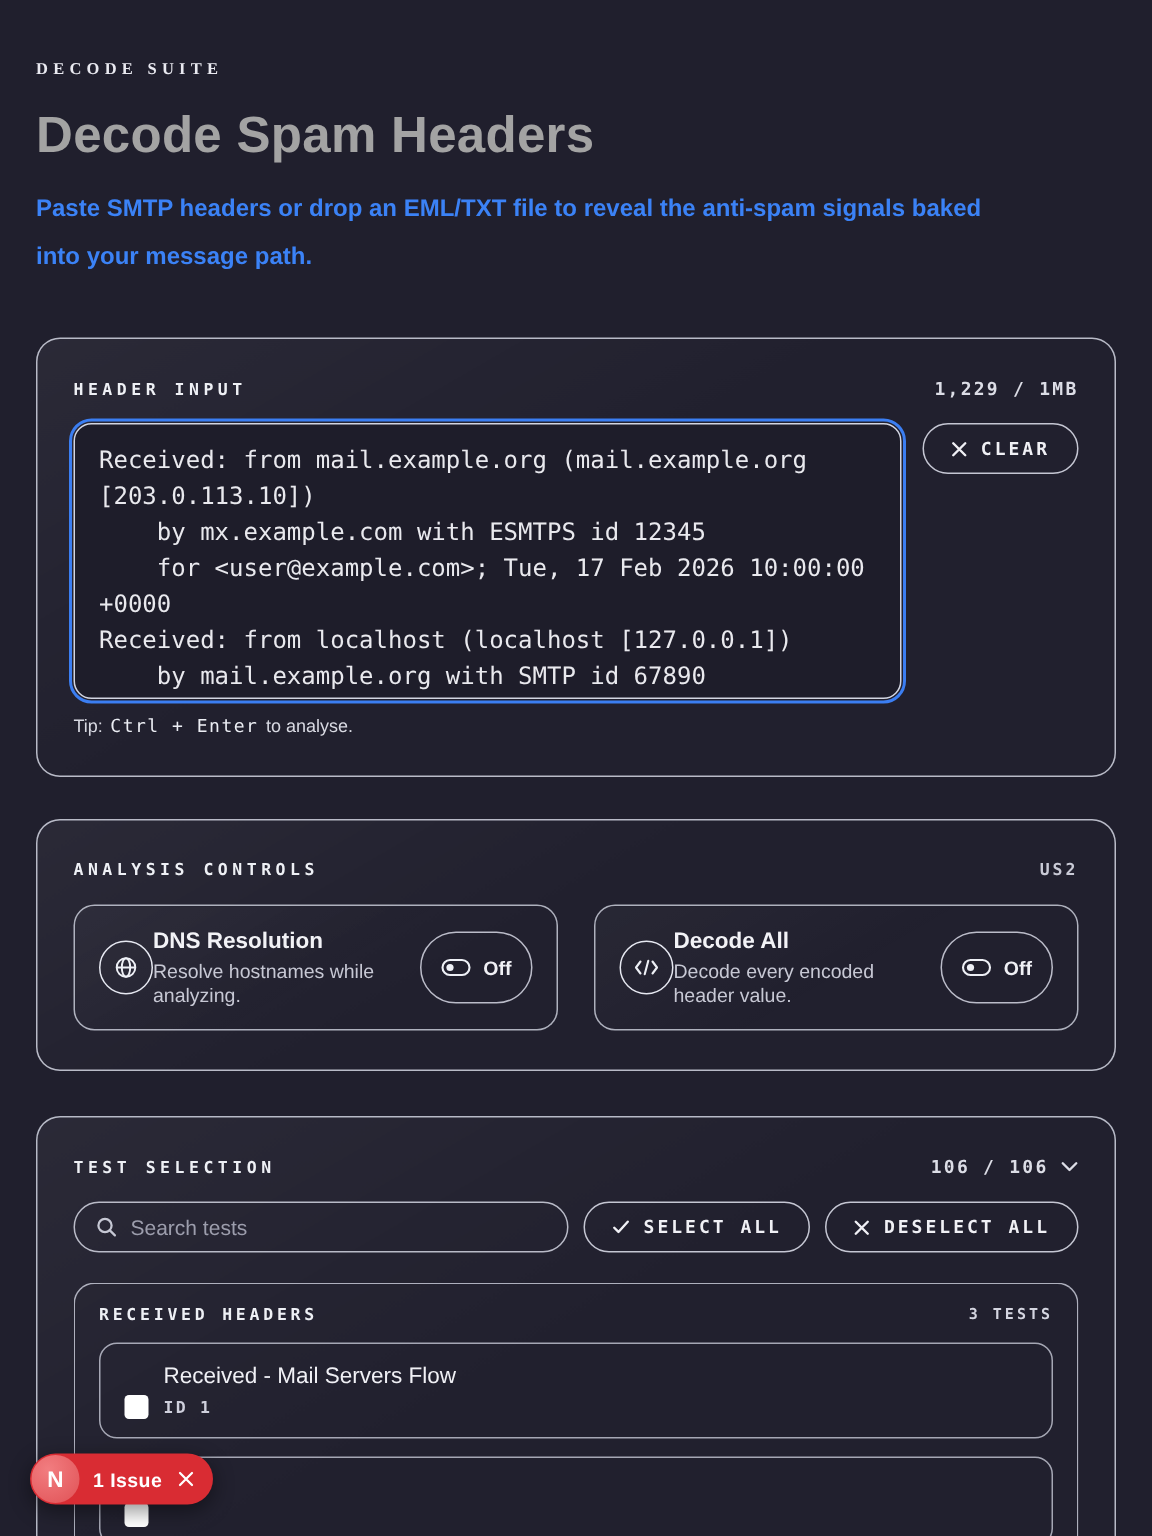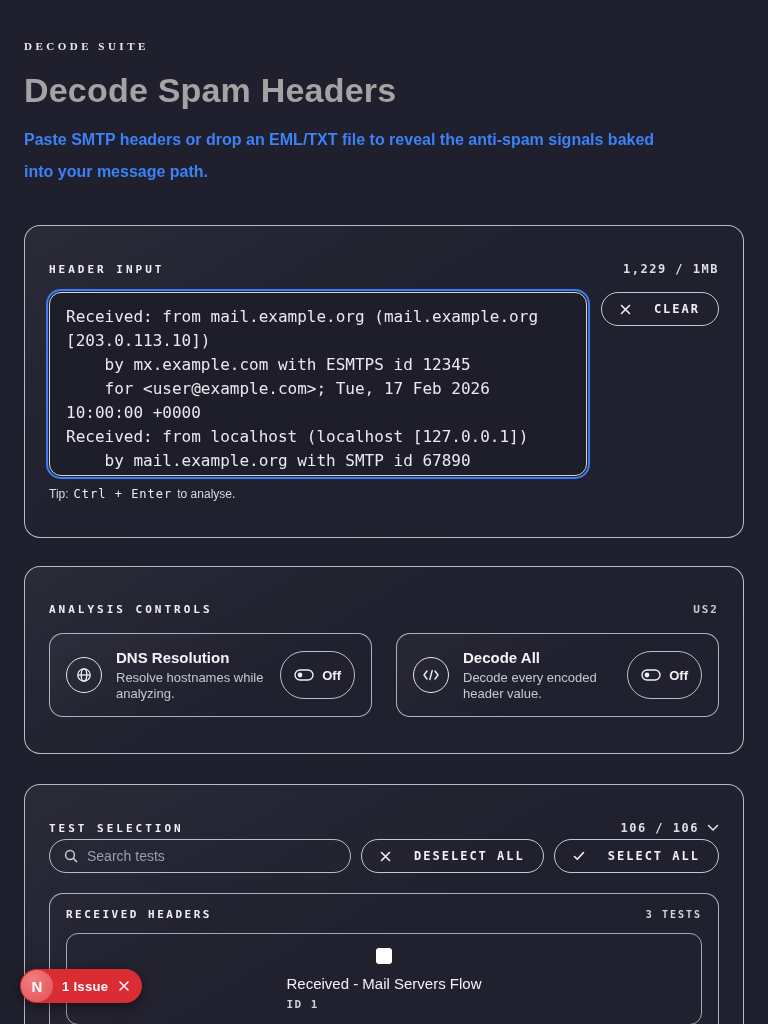--- a/index.html
+++ b/index.html
@@ -16,21 +16,21 @@
     font-family:Liberation Serif, serif;
     font-size:11px; font-weight:700; letter-spacing:3.5px; color:#e9e9f0;
   }
   h1.title { margin-top:18px; font-size:34px; font-weight:700; letter-spacing:.2px; color:#a3a3a3; line-height:40px; }
   p.subtitle { margin-top:14px; font-size:16px; line-height:32px; color:#3b82f6; max-width:660px;font-weight:bold; }
 
   .card {
     border:1px solid rgba(222,225,238,.8);
     border-radius:16px;
     background:linear-gradient(150deg, rgba(255,255,255,.045) 0%, rgba(255,255,255,0) 45%), #21202e;
-    padding:36px 24px;
+    padding:26px 24px;
   }
   .card-1 { margin-top:37px; }
   .card-2 { margin-top:28px; }
   .card-3 { margin-top:30px; border-bottom:none; border-radius:16px 16px 0 0; padding-bottom:0; }
 
   .card-head { display:flex; align-items:center; justify-content:space-between; }
   .card-label {
     font-family:"DejaVu Sans Mono", monospace;
     font-size:11px; font-weight:700; letter-spacing:3px; color:#eef0f5;
   }
@@ -51,35 +51,35 @@
     font-size:16px; line-height:24px;
     padding:12px 16px;
     border:1.5px solid #d3d6e2;
     border-radius:12px;
     outline:2px solid #3b7ef2;
     outline-offset:1px;
     overflow:hidden;
     white-space:pre-wrap; word-break:normal;
   }
   .pill-btn {
-    display:inline-flex; align-items:center; gap:23px;
+    display:inline-flex; align-items:center; gap:9px;
     height:34px; padding:0 18px;
     border:1px solid rgba(226,228,240,.85); border-radius:999px;
     background:transparent; color:#f0f0f5;
     font-family:"DejaVu Sans Mono", monospace;
     font-size:12px; font-weight:700; letter-spacing:2px;
     cursor:pointer; white-space:nowrap;
   }
   .tip-line { margin-top:11px; font-size:12px; color:#d8d9e2; display:flex; align-items:baseline; gap:5px; }
   .tip-kbd { font-family:"DejaVu Sans Mono", monospace; font-size:12px; letter-spacing:1px; color:#eceef4; }
 
   
   .options-row { display:flex; gap:24px; margin-top:17px; }
   .option-card {
-    flex:1; display:flex; align-items:center; gap:14px;
+    flex:1; display:flex; align-items:center; gap:0;
     border:1px solid rgba(222,225,238,.75); border-radius:14px;
     padding:14px 16px; min-height:82px;
     background:linear-gradient(150deg, rgba(255,255,255,.035), rgba(255,255,255,0) 55%);
   }
   .option-icon {
     width:36px; height:36px; flex:0 0 36px; border-radius:50%;
     border:1.5px solid #e6e8f1; display:flex; align-items:center; justify-content:center;
     color:#eef0f6;
   }
   .option-text { flex:1; min-width:0; }
@@ -87,21 +87,21 @@
   .option-desc { font-size:13px; line-height:16px; color:#c7c8d4; margin-top:3px; max-width:170px; }
   .toggle-btn {
     display:inline-flex; align-items:center; gap:8px;
     height:48px; padding:0 13px;
     border:1px solid rgba(226,228,240,.8); border-radius:999px;
     background:transparent; color:#f0f0f5; font-size:13px; font-weight:700;
     cursor:pointer; white-space:nowrap;
   }
 
   
-  .controls-row { display:flex; gap:10px; margin-top:4px; }
+  .controls-row { display:flex; gap:10px; margin-top:16px; }
   .search-wrap {
     flex:1; display:flex; align-items:center; gap:9px;
     border:1px solid rgba(222,225,238,.8); border-radius:999px;
     height:34px; padding:0 14px; background:transparent;
   }
   .search-wrap input {
     flex:1; background:transparent; border:none; outline:none;
     color:#eceef4; font-size:14px; font-family:"Liberation Sans", sans-serif;
   }
   .search-wrap input::placeholder { color:#9c9dac; }
@@ -113,22 +113,22 @@
     border-radius:14px 14px 0 0;
     padding:14px 16px 16px;
   }
   .group-head { display:flex; align-items:center; justify-content:space-between; }
   .group-label { font-family:"DejaVu Sans Mono", monospace; font-size:11px; font-weight:700; letter-spacing:2.5px; color:#eef0f5; }
   .group-count { font-family:"DejaVu Sans Mono", monospace; font-size:10px; font-weight:700; letter-spacing:2px; color:#d4d5e0; }
 
   .test-item {
     margin-top:12px;
     border:1px solid rgba(222,225,238,.7); border-radius:12px;
-    padding:12px 16px; display:flex; gap:10px; align-items:center;
-    min-height:60px; cursor:pointer;flex-direction:column;
+    padding:12px 16px; display:flex; gap:10px; align-items:flex-end;
+    min-height:60px; cursor:pointer;
   }
   .test-item:first-of-type { margin-top:14px; }
   .checkbox {
     width:16px; height:16px; flex:0 0 16px; margin-top:2px;
     background:#ffffff; border-radius:3px;
   }
   .test-title { font-size:15px; font-weight:400; color:#f0f0f5; line-height:20px; }
   .test-id {
     display:block; margin-top:4px; min-height:14px;
     font-family:"DejaVu Sans Mono", monospace;
@@ -267,33 +267,33 @@
         <span>
           <svg width="14" height="14" viewBox="0 0 14 14" fill="none" stroke="#c6c8d4" stroke-width="1.5" stroke-linecap="round">
             <circle cx="6" cy="6" r="4.4"></circle>
             <path d="M9.4 9.4 L12.6 12.6"></path>
           </svg>
         </span>
         <input type="text" placeholder="Search tests" style="">
       </div>
       <button class="pill-btn">
         <span>
+          <svg width="12" height="10" viewBox="0 0 12 10" fill="none" stroke="#f0f0f5" stroke-width="1.6" stroke-linecap="round" stroke-linejoin="round">
+            <path d="M1.5 5.5 L4.3 8.3 L10.5 1.5"></path>
+          </svg>
+        </span>
+        <span>SELECT ALL</span>
+      </button>
+      <button class="pill-btn">
+        <span>
           <svg width="11" height="11" viewBox="0 0 11 11" fill="none" stroke="#f0f0f5" stroke-width="1.6" stroke-linecap="round">
             <path d="M1.5 1.5 L9.5 9.5 M9.5 1.5 L1.5 9.5"></path>
           </svg>
         </span>
         <span>DESELECT ALL</span>
-      </button>
-      <button class="pill-btn">
-        <span>
-          <svg width="12" height="10" viewBox="0 0 12 10" fill="none" stroke="#f0f0f5" stroke-width="1.6" stroke-linecap="round" stroke-linejoin="round">
-            <path d="M1.5 5.5 L4.3 8.3 L10.5 1.5"></path>
-          </svg>
-        </span>
-        <span>SELECT ALL</span>
       </button>
     </div>
 
     <div class="group-card">
       <div class="group-head">
         <div class="group-label">RECEIVED HEADERS</div>
         <div class="group-count">3 TESTS</div>
       </div>
 
       <div class="test-item">

